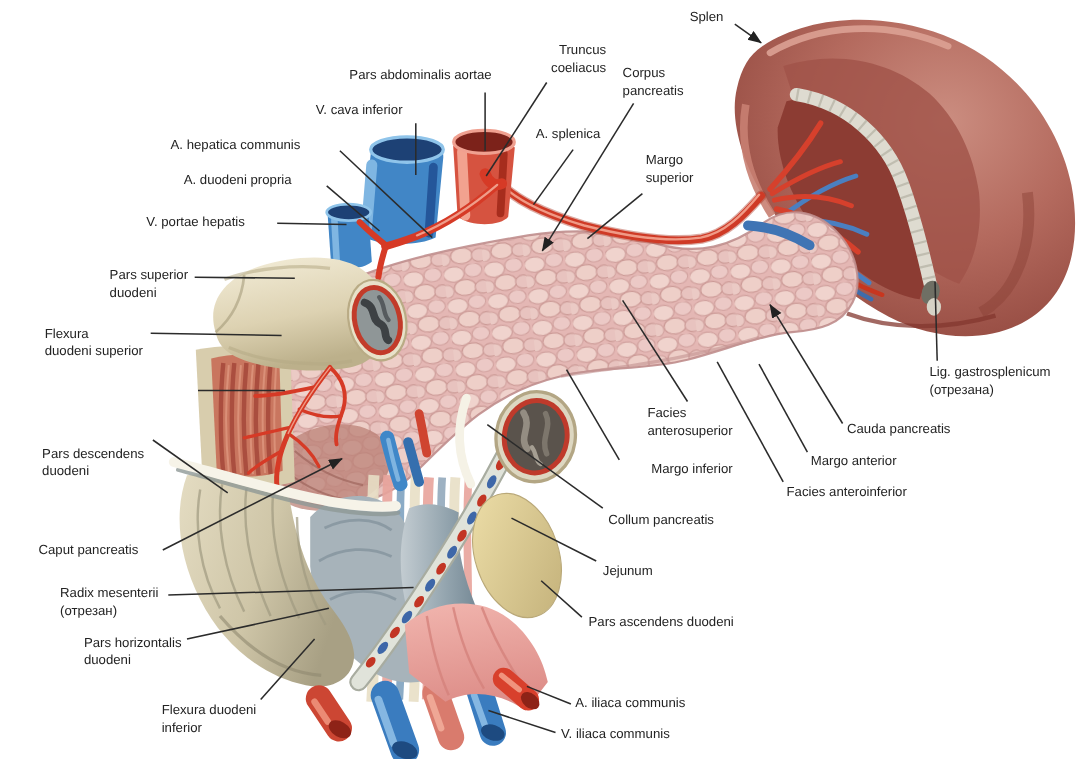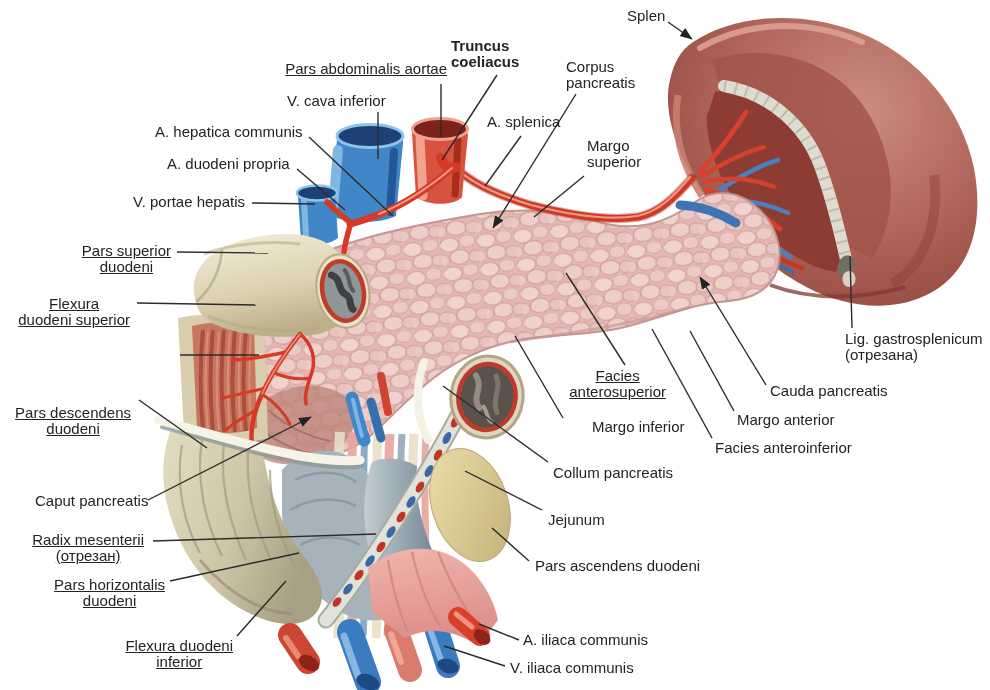--- a/index.html
+++ b/index.html
@@ -1,22 +1,22 @@
 <!DOCTYPE html>
 <html><head>
 <meta charset="utf-8">
 <style>
   html,body{margin:0;padding:0;background:#fff;}
   .stage{position:relative;width:990px;height:690px;background:#fff;overflow:hidden;
          font-family:"Liberation Sans",sans-serif;}
   .art{position:absolute;left:0;top:0;}
-  .lbl{position:absolute;font-size:15px;line-height:15.5px;color:#232323;
+  .lbl{position:absolute;font-size:12px;line-height:15.5px;color:#232323;
        white-space:pre-line;letter-spacing:0;}
-  .r{text-align:center;text-decoration:underline;}
-  .c{text-align:left;font-weight:bold;}
+  .r{text-align:left;}
+  .c{text-align:right;}
 </style>
 </head>
 <body>
 
 <div class="stage">
 
 <svg class="art" width="990" height="690" viewBox="0 0 990 690">
   <defs>
     <marker id="ah" markerWidth="10" markerHeight="8" refX="8.5" refY="3.5" orient="auto">
       <path d="M0,0 L9,3.5 L0,7 Z" fill="#222"></path>

